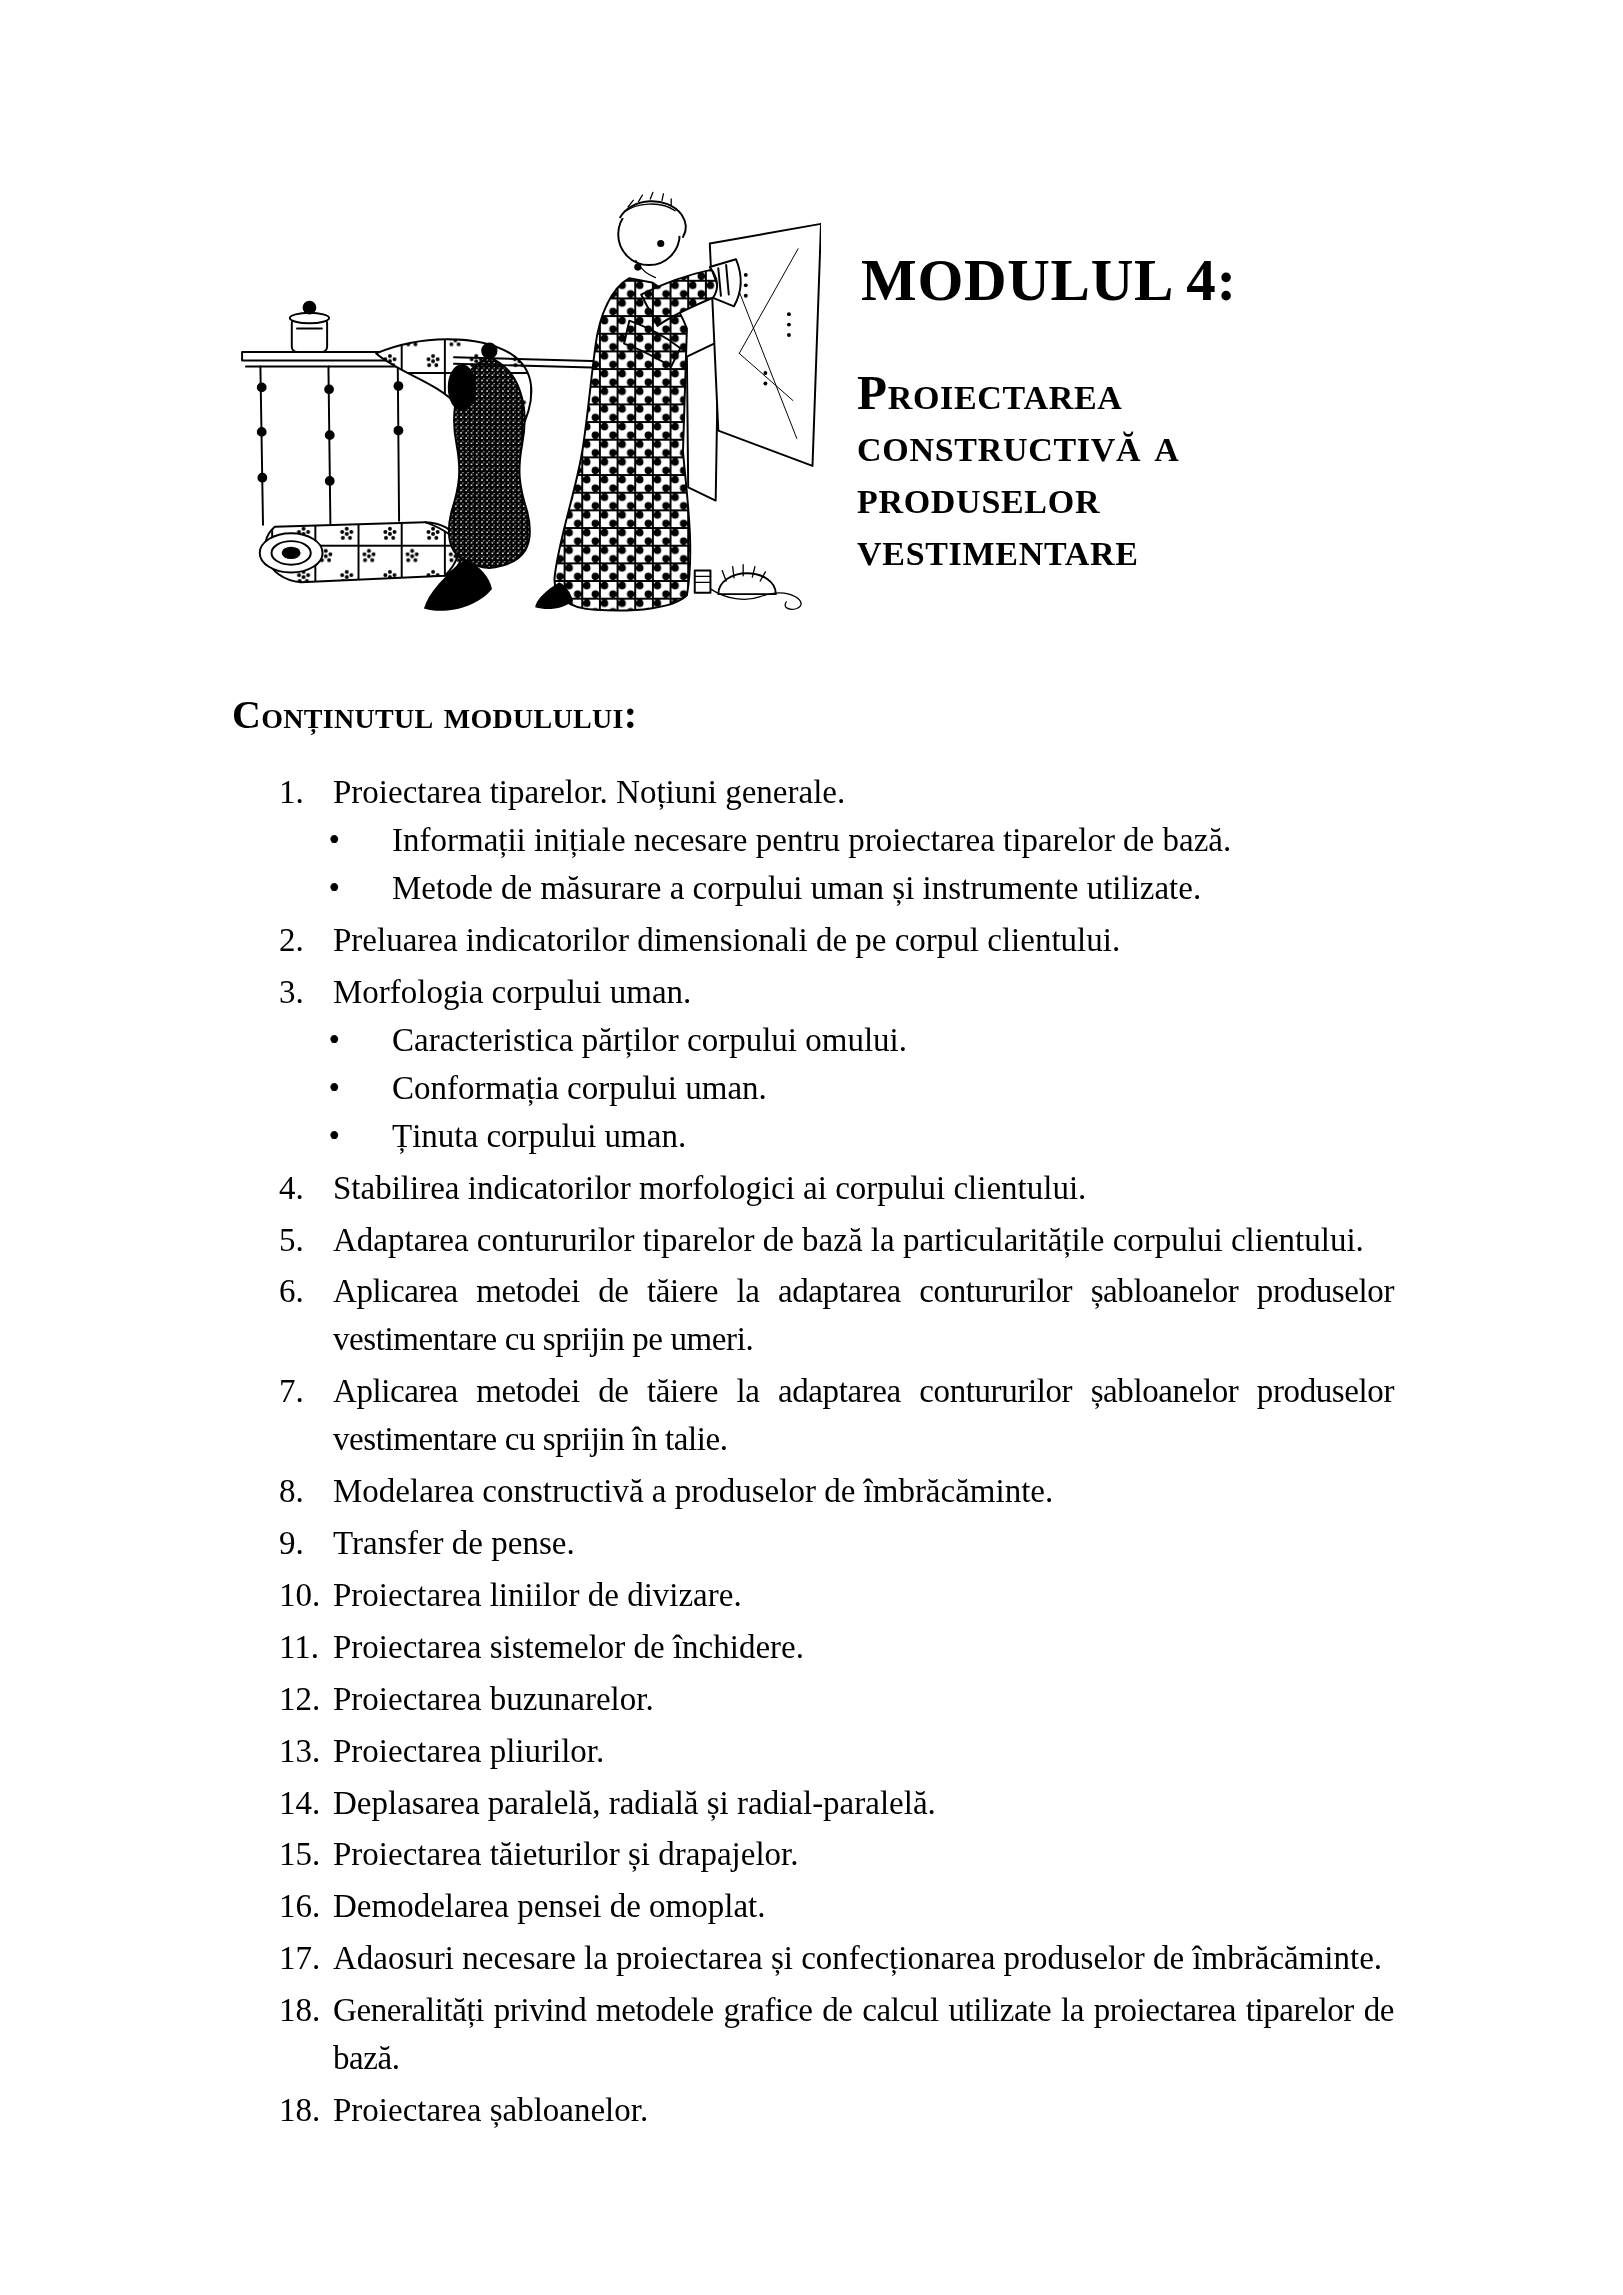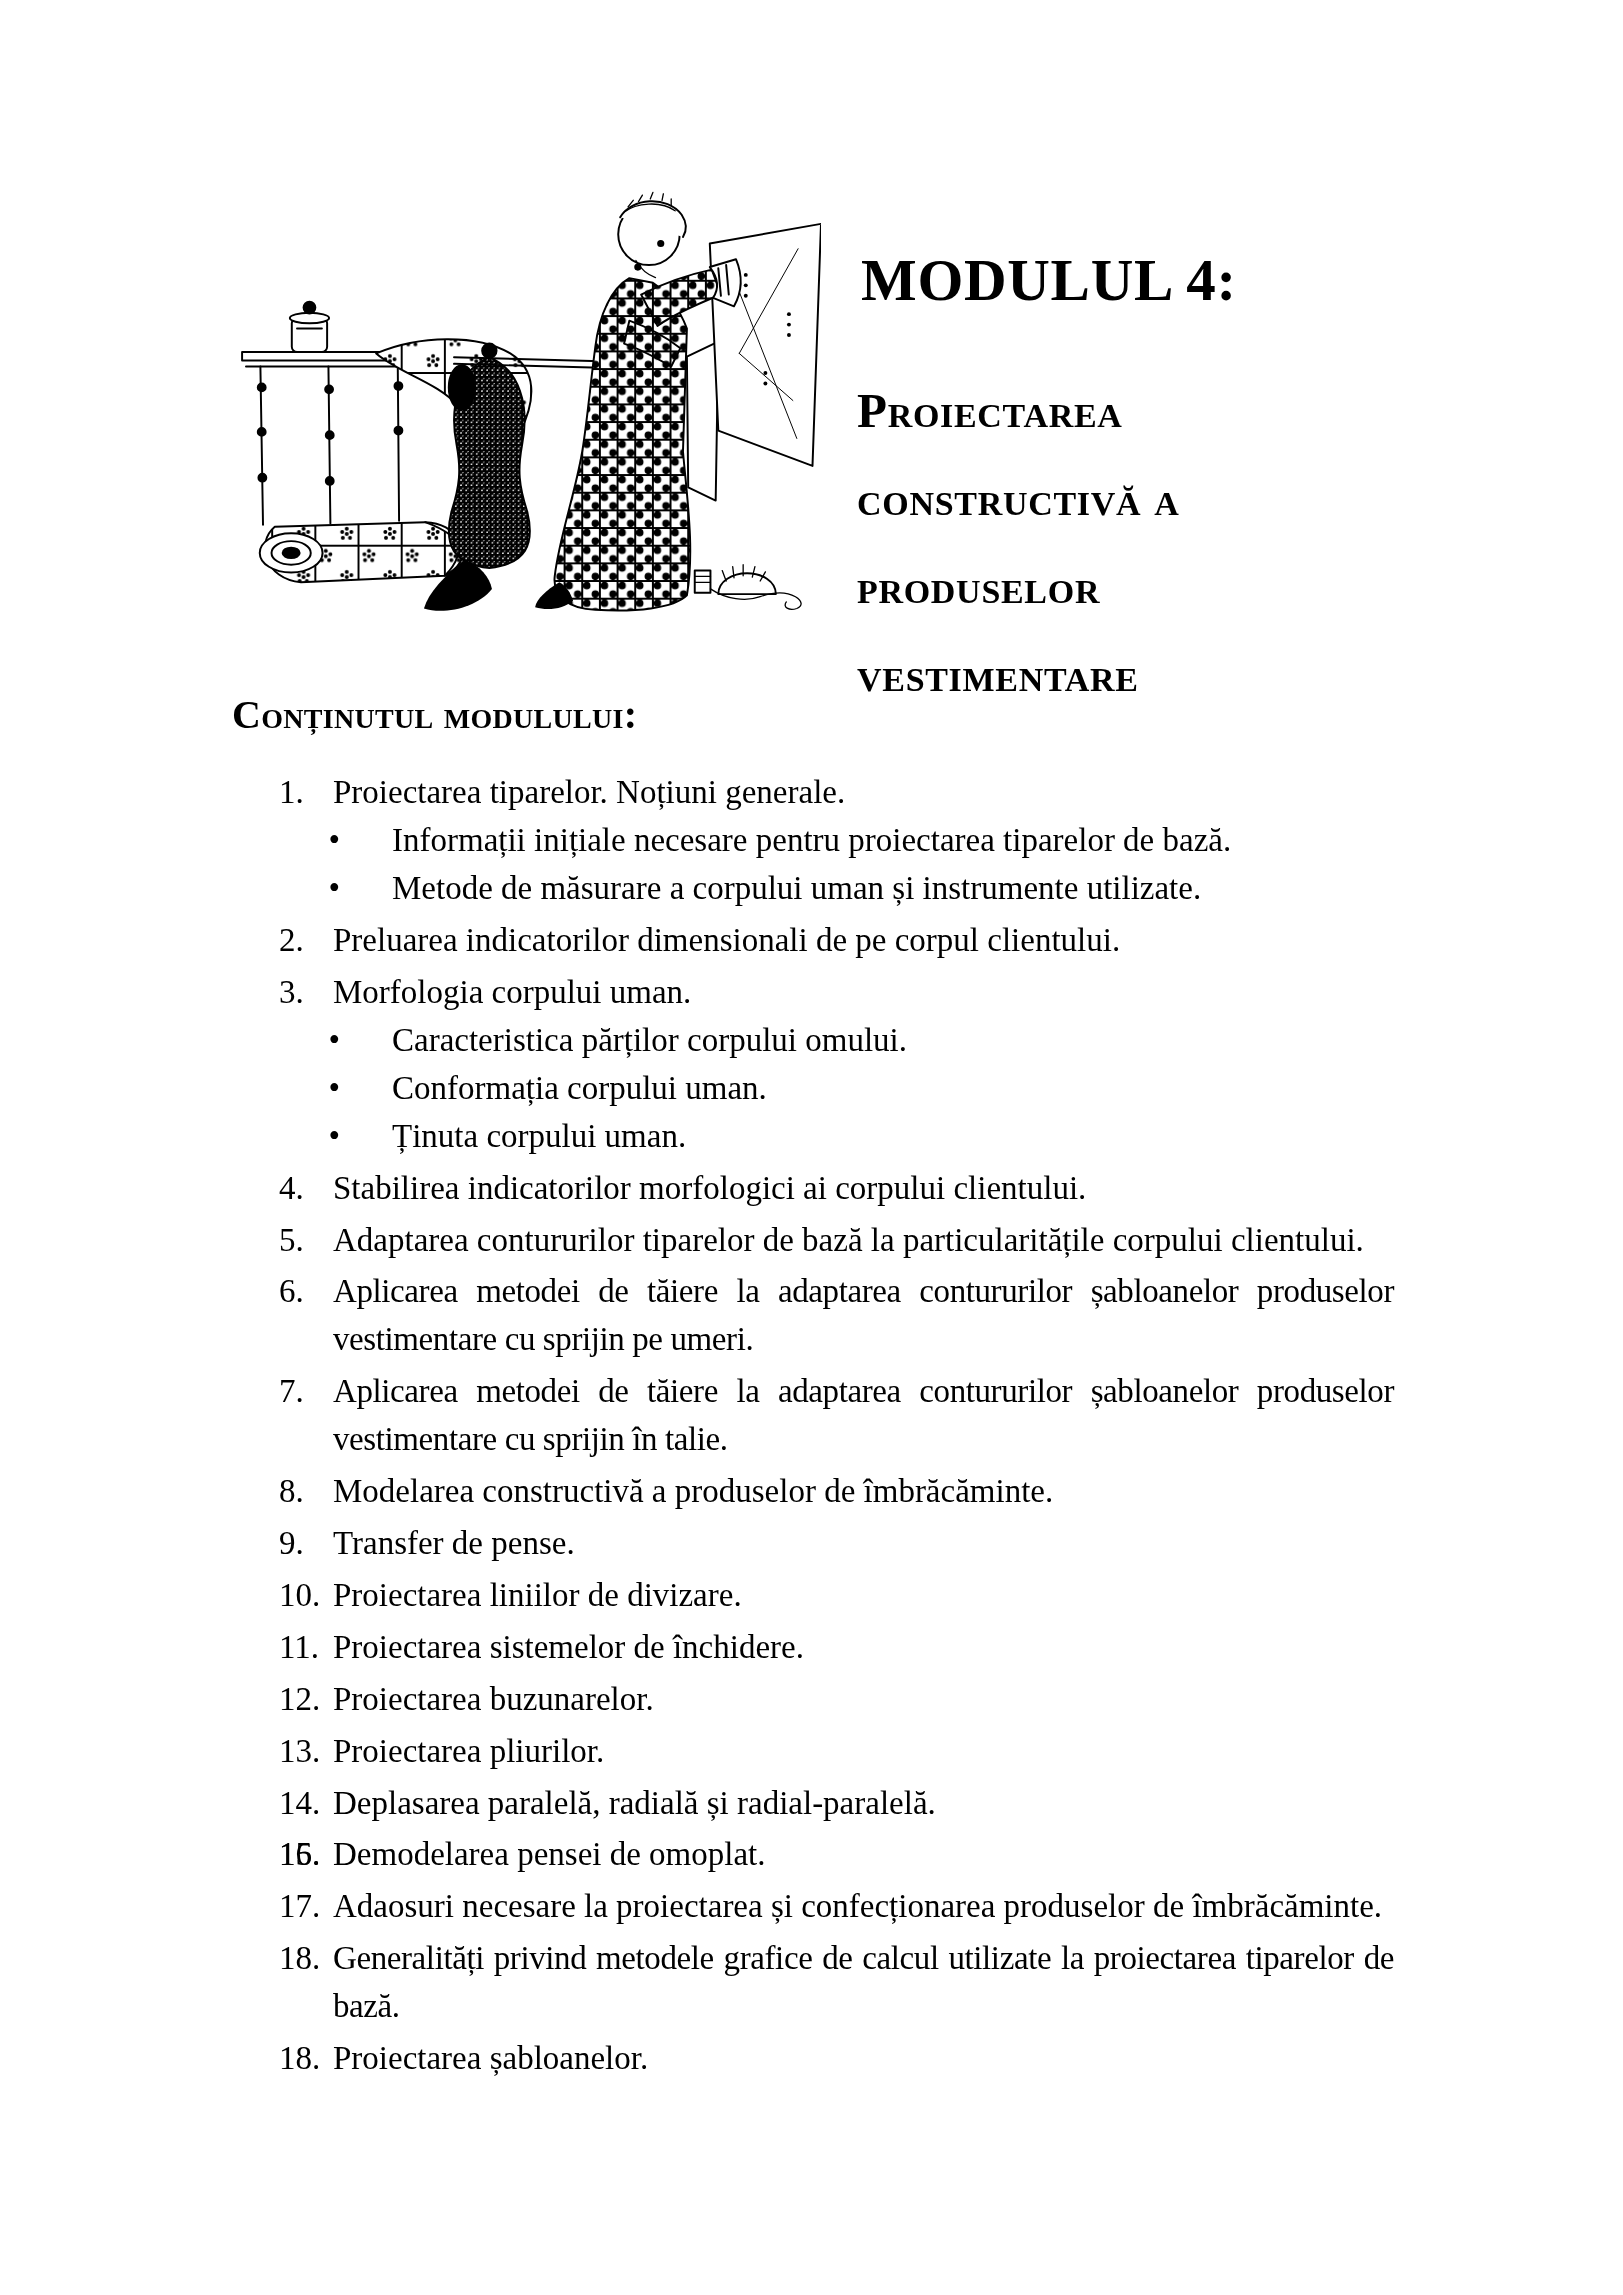--- a/index.html
+++ b/index.html
@@ -9,21 +9,21 @@
   }
   
   .illustration { position:absolute; left:229px; top:157px; width:592px; height:468px; }
   .title-block { position:absolute; left:857px; top:0; width:524px; }
   h1.module-title {
     position:absolute; left:0; top:247px; margin:4px;
     font-size:59px; font-weight:bold; line-height:1; letter-spacing:0.7px; white-space:nowrap;
   }
   h2.module-subtitle {
     position:absolute; left:0; top:367px; margin:0; width:511px;
-    font-size:49px; font-weight:bold; line-height:88px;
+    font-size:49px; font-weight:bold; line-height:52px;
     font-variant-caps:small-caps; letter-spacing:0.7px;
   }
   
   h3.section-heading {
     position:absolute; left:232px; top:689px; margin:0;
     font-size:40px; font-weight:bold; line-height:52px;
     font-variant-caps:small-caps; letter-spacing:0.3px; white-space:nowrap;
   }
   
   ol.content-list {
@@ -204,21 +204,21 @@
       <li><span class="num">5.</span><span class="txt">Adaptarea contururilor tiparelor de bază la particularitățile corpului clientului.</span></li>
       <li class="tight"><span class="num">6.</span><span class="txt">Aplicarea metodei de tăiere la adaptarea contururilor șabloanelor produselor vestimentare cu sprijin pe umeri.</span></li>
       <li class="tight"><span class="num">7.</span><span class="txt">Aplicarea metodei de tăiere la adaptarea contururilor șabloanelor produselor vestimentare cu sprijin în talie.</span></li>
       <li><span class="num">8.</span><span class="txt">Modelarea constructivă a produselor de îmbrăcăminte.</span></li>
       <li><span class="num">9.</span><span class="txt">Transfer de pense.</span></li>
       <li><span class="num">10.</span><span class="txt">Proiectarea liniilor de divizare.</span></li>
       <li><span class="num">11.</span><span class="txt">Proiectarea sistemelor de închidere.</span></li>
       <li><span class="num">12.</span><span class="txt">Proiectarea buzunarelor.</span></li>
       <li><span class="num">13.</span><span class="txt">Proiectarea pliurilor.</span></li>
       <li><span class="num">14.</span><span class="txt">Deplasarea paralelă, radială și radial-paralelă.</span></li>
-      <li><span class="num">15.</span></li>
+      <li><span class="num">15.</span><span class="txt">Proiectarea tăieturilor și drapajelor.</span></li>
       <li><span class="num">16.</span><span class="txt">Demodelarea pensei de omoplat.</span></li>
       <li><span class="num">17.</span><span class="txt">Adaosuri necesare la proiectarea și confecționarea produselor de îmbrăcăminte.</span></li>
       <li class="tight"><span class="num">18.</span><span class="txt">Generalități privind metodele grafice de calcul utilizate la proiectarea tiparelor de bază.</span></li>
       <li><span class="num">18.</span><span class="txt">Proiectarea șabloanelor.</span></li>
     </ol>
 
 </div>
 
 
 </body></html>

